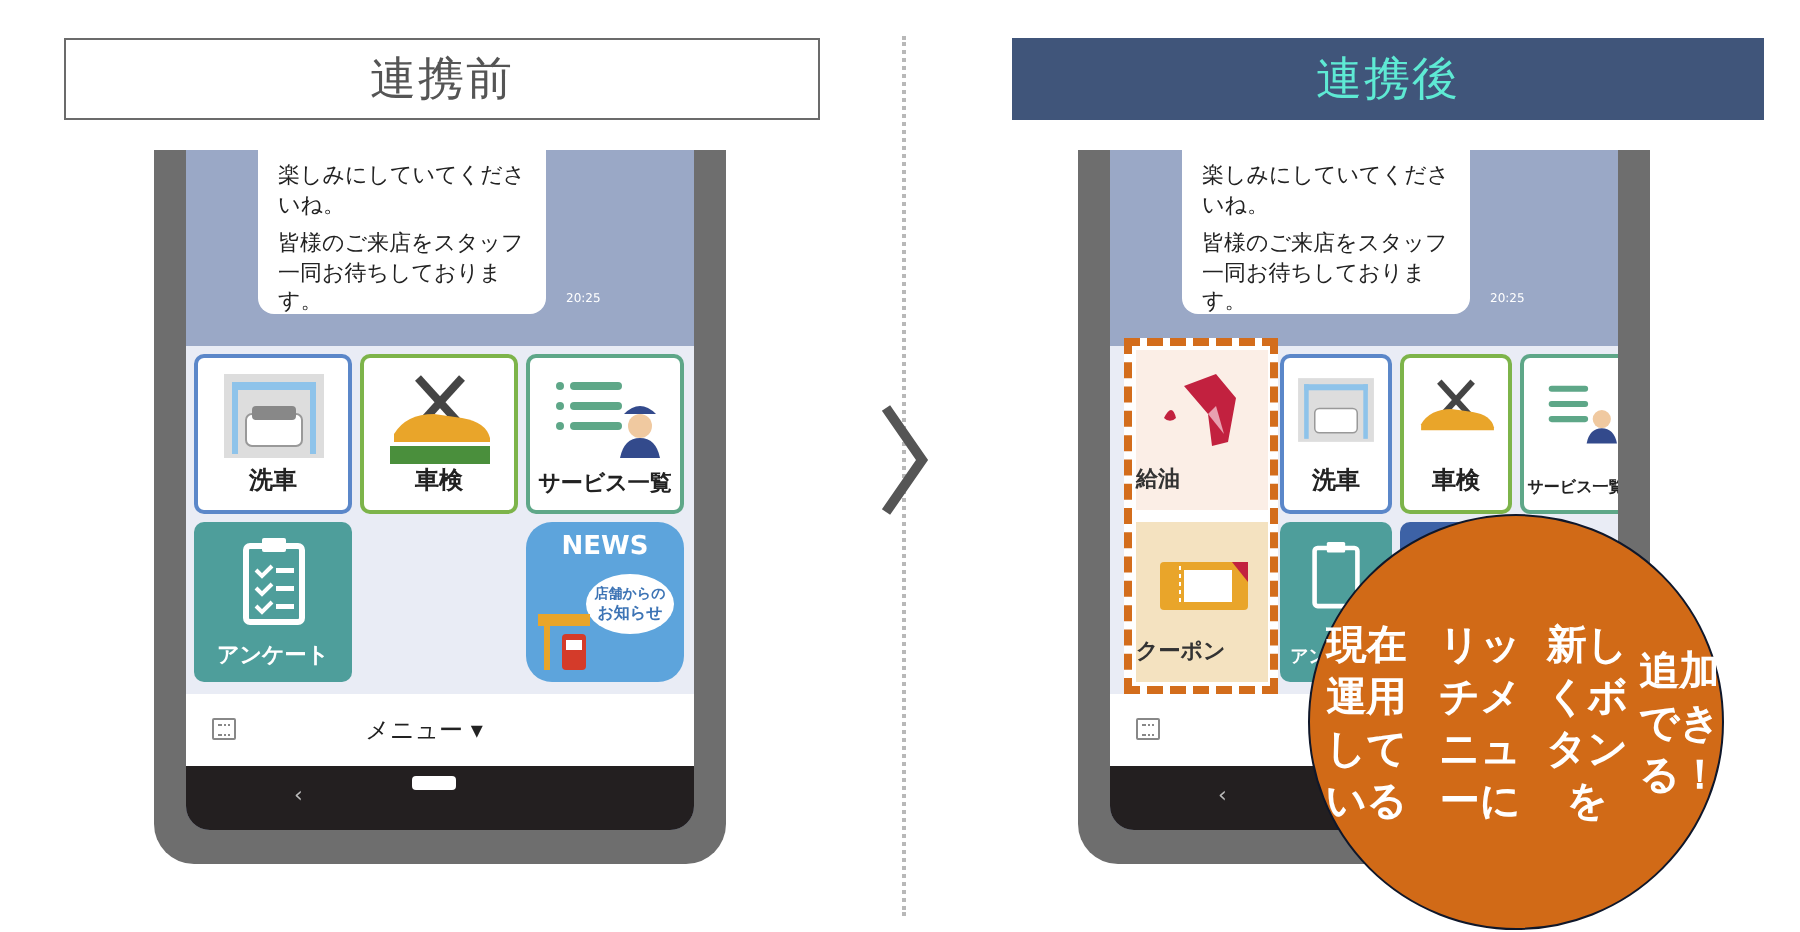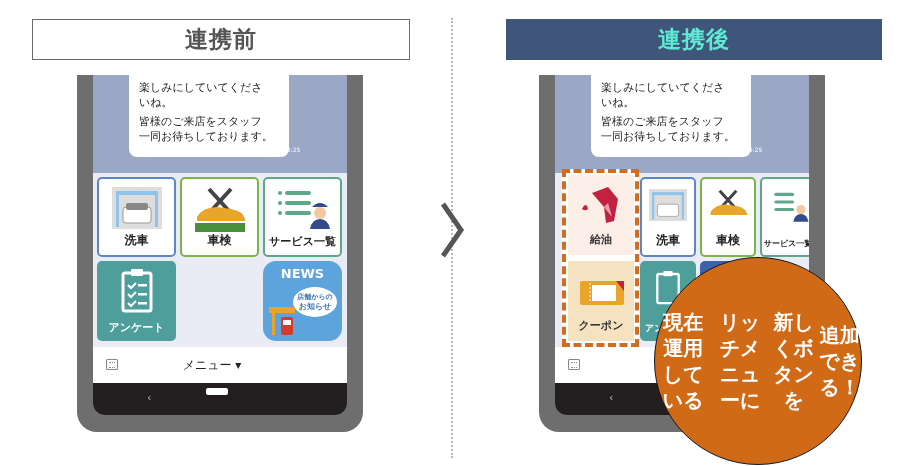--- a/index.html
+++ b/index.html
@@ -1,50 +1,50 @@
 <!DOCTYPE html>
 <html><head>
 <meta charset="utf-8">
 <style>
   *{box-sizing:border-box;margin:0;padding:0;}
   html,body{width:900px;height:466px;background:#ffffff;overflow:hidden;}
   body{position:relative;font-family:"DejaVu Sans","Liberation Sans",sans-serif;color:#222;}
 
-  .header{position:absolute;top:19px;height:41px;display:flex;align-items:center;justify-content:center;font-size:23px;letter-spacing:1px;font-weight:bold;}
+  .header{position:absolute;top:19px;height:41px;display:flex;align-items:center;justify-content:center;font-size:23px;letter-spacing:1px;}
   .header.before{left:32px;width:378px;border:1.5px solid #6b6b6b;color:#555;background:#fff;}
   .header.after{left:506px;width:376px;background:#40557a;color:#5eead4;}
 
   .divider{position:absolute;left:451px;top:18px;height:440px;width:0;border-left:2px dotted #b8b8b8;}
   .arrow{position:absolute;left:437px;top:200px;width:30px;height:60px;}
 
   .phone{position:absolute;top:75px;width:286px;height:357px;background:#6e6e6e;border-radius:0 0 20px 20px;}
   .phone.left{left:77px;}
   .phone.right{left:539px;}
   .screen{position:absolute;left:16px;top:0;width:254px;height:340px;background:#9aa8c6;border-radius:0 0 12px 12px;overflow:hidden;}
 
-  .bubble{position:absolute;left:36px;top:0;width:160px;height:82px;background:#fff;border-radius:0 0 8px 8px;padding:6px 9px 0 10px;font-size:11px;line-height:14.5px;color:#222;}
+  .bubble{position:absolute;left:36px;top:0;width:144px;height:82px;background:#fff;border-radius:0 0 8px 8px;padding:6px 9px 0 10px;font-size:11px;line-height:14.5px;color:#222;}
   .bubble p{margin-bottom:5px;}
   .time{position:absolute;left:190px;top:71px;font-size:6px;color:#fff;}
 
   .menu-area{position:absolute;left:0;top:98px;width:254px;height:174px;background:#e9ecf5;}
   .tile{position:absolute;width:79px;height:80px;border-radius:5px;display:flex;flex-direction:column;align-items:center;justify-content:flex-end;font-weight:bold;font-size:12px;padding-bottom:6px;}
   .tile.outline{background:#fff;border:2.5px solid;}
   .tile.filled{color:#fff;font-size:11px;}
   .tile .ico{position:absolute;top:6px;left:50%;transform:translateX(-50%);}
 
   .bottom-bar{position:absolute;left:0;top:272px;width:254px;height:36px;background:#fff;display:flex;align-items:center;}
   .kb{position:absolute;left:13px;top:12px;width:12px;height:11px;border:1px solid #888;border-radius:1px;}
   .kb::after{content:"";position:absolute;left:2px;top:2px;width:6px;height:4px;border-top:1px dotted #888;border-bottom:1px dotted #888;}
   .menu-label{position:absolute;left:0;right:16px;top:10px;text-align:center;font-size:12px;color:#222;}
   .nav-bar{position:absolute;left:0;top:308px;width:254px;height:32px;background:#231f20;}
   .nav-back{position:absolute;left:54px;top:8px;color:#bbb;font-size:11px;}
   .nav-home{position:absolute;left:113px;top:5px;width:22px;height:7px;background:#fff;border-radius:2px;}
 
   .new-box{position:absolute;left:7px;top:94px;width:77px;height:178px;border:4px dashed #d36d1c;background:#fff;}
-  .new-tile{position:absolute;left:2px;width:66px;height:80px;display:flex;flex-direction:column;align-items:center;justify-content:flex-end;padding-bottom:8px;font-size:11px;font-weight:bold;color:#333;}
+  .new-tile{position:absolute;left:2px;width:66px;height:80px;display:flex;flex-direction:column;align-items:flex-start;justify-content:flex-end;padding-bottom:8px;font-size:11px;font-weight:bold;color:#333;}
 
   .callout{position:absolute;left:654px;top:257px;width:208px;height:208px;border-radius:50%;background:#d16a17;border:1px solid #0f172a;display:flex;flex-direction:row;align-items:center;justify-content:center;color:#fff;font-weight:bold;font-size:20px;line-height:26px;text-align:center;}
 </style>
 </head>
 <body>
 
 <div class="header before">連携前</div>
 <div class="header after">連携後</div>
 
 <div class="divider"></div>

